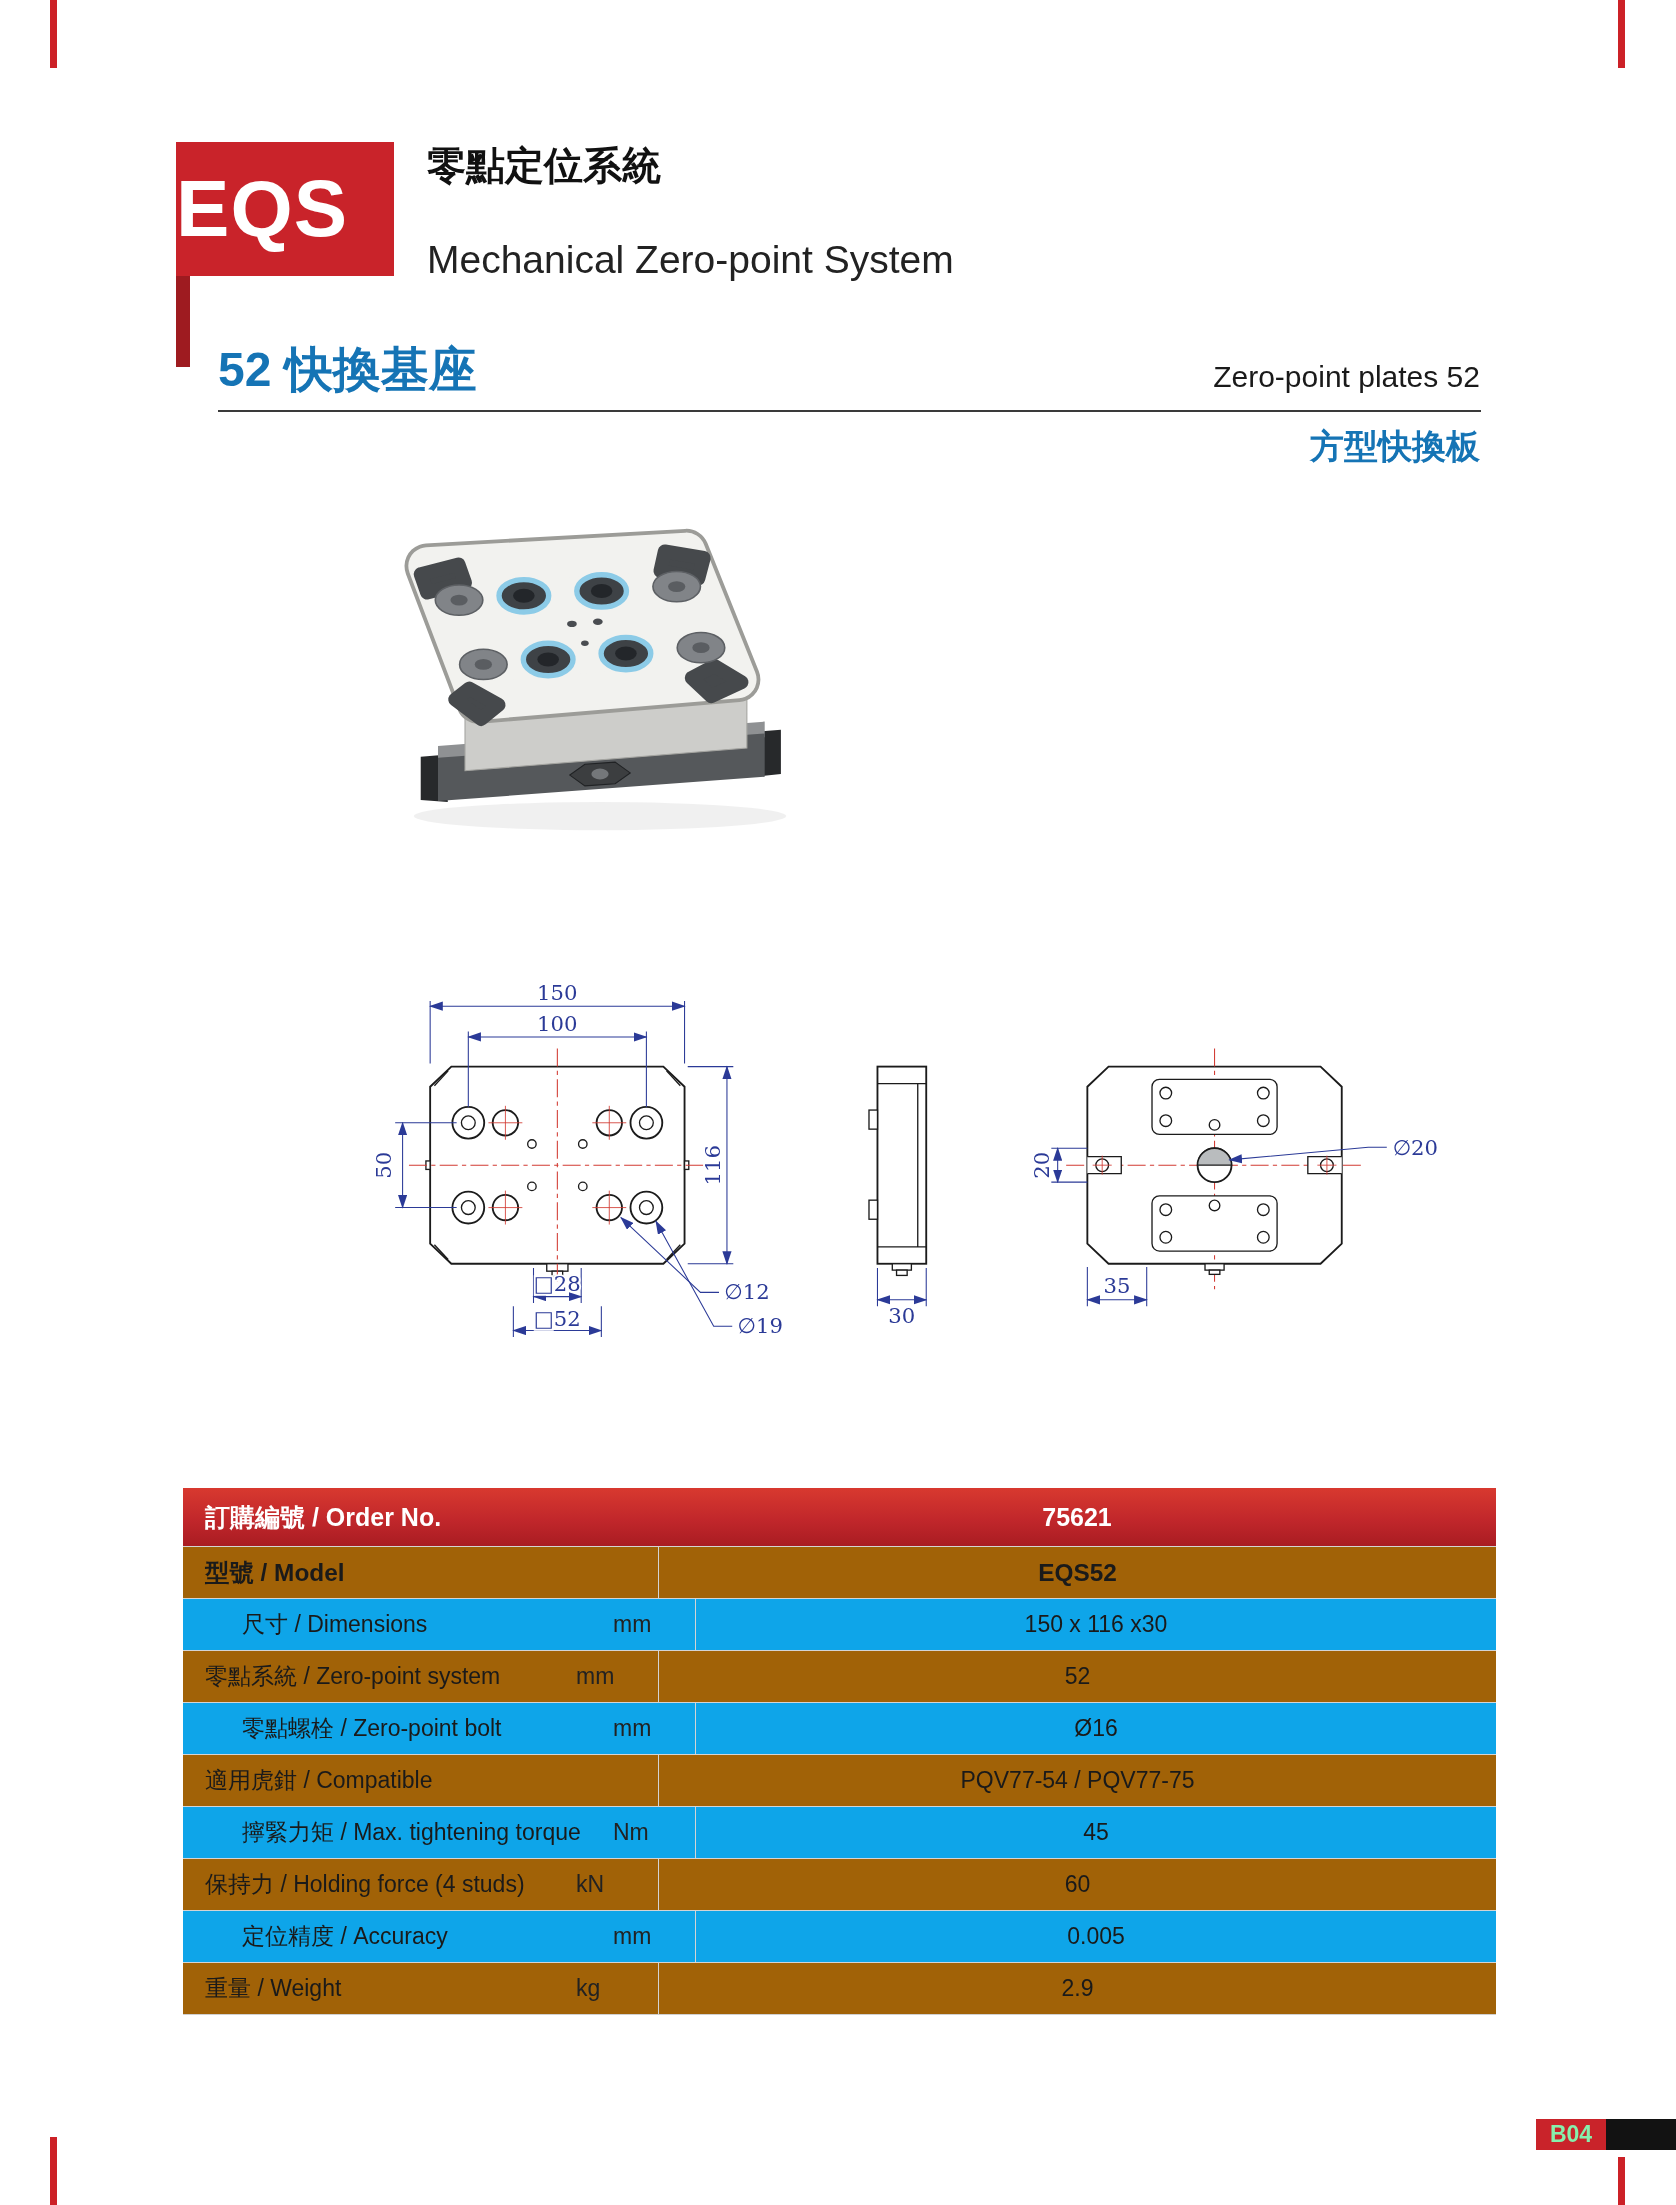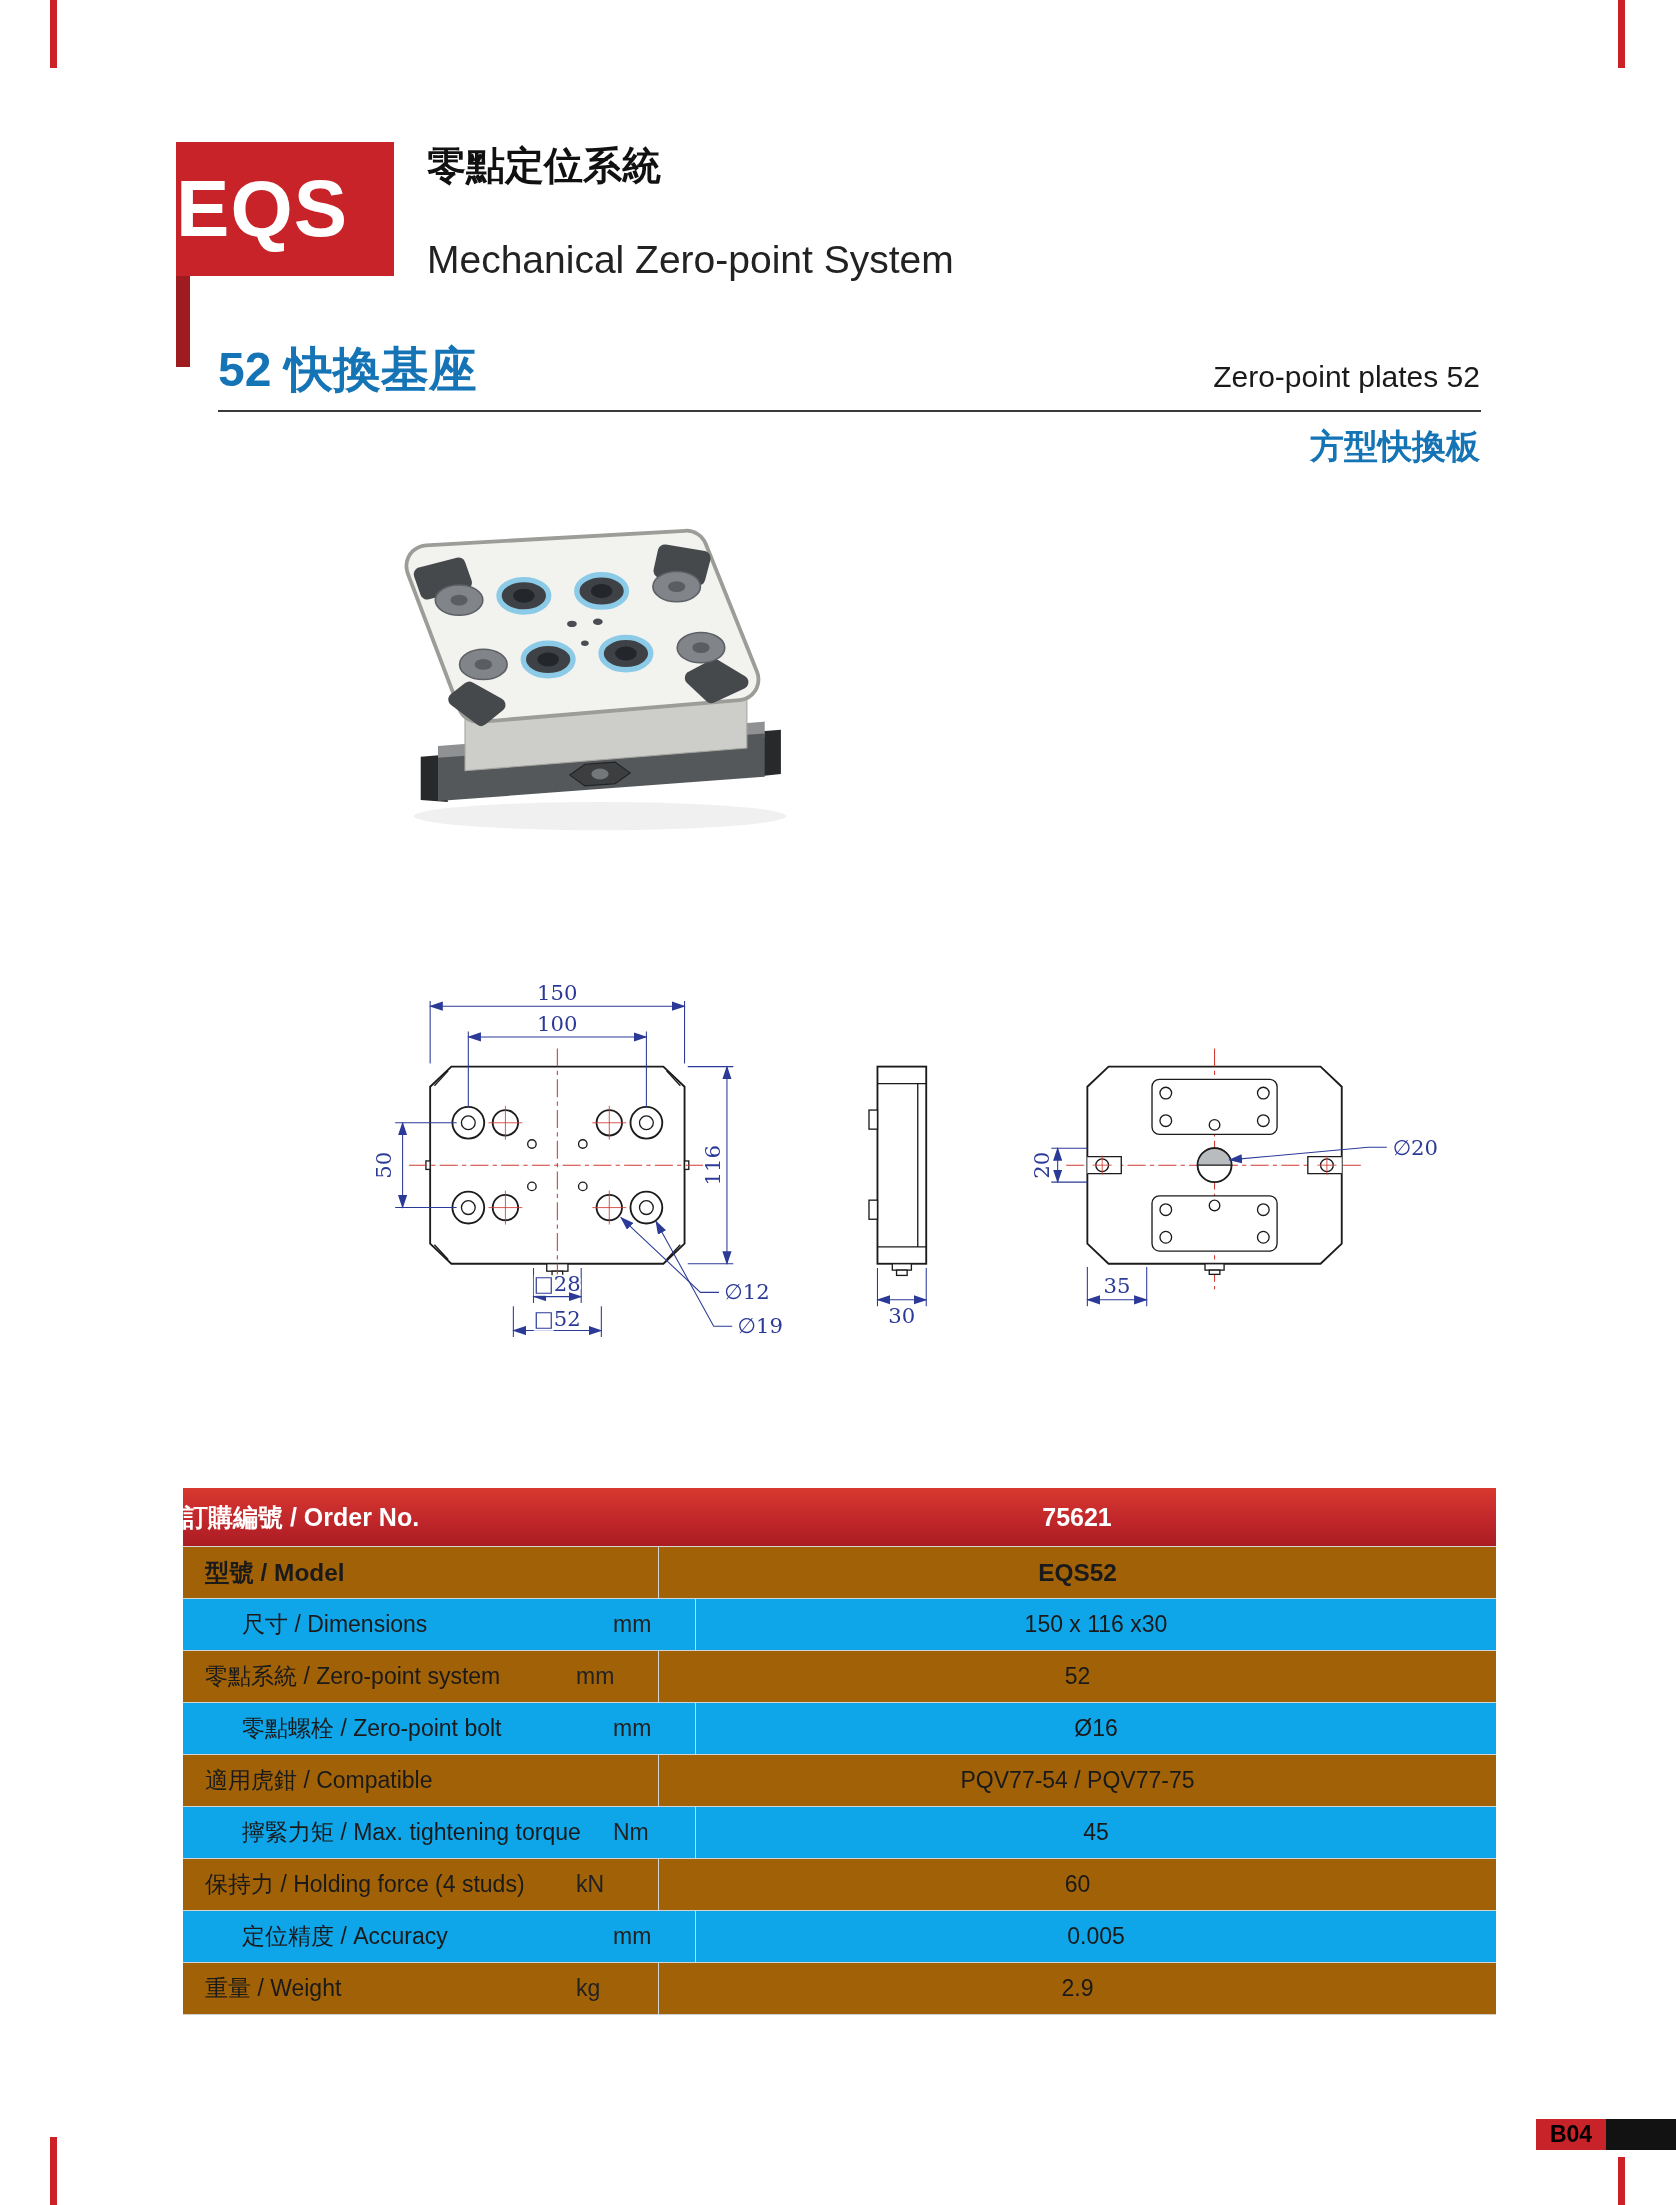--- a/index.html
+++ b/index.html
@@ -30,31 +30,31 @@
   .pl2{stroke:#1b1b1b;stroke-width:2.5;fill:#fff;}
   .cl{stroke:#d23b33;stroke-width:2;fill:none;stroke-dasharray:34 8 8 8;}
   .sc{stroke:#d23b33;stroke-width:1.6;}
   .dl{stroke:#2b3a97;stroke-width:2;fill:none;}
   .dim{font-family:"DejaVu Serif",serif;font-size:40px;fill:#2b3a97;stroke:#fff;stroke-width:7px;paint-order:stroke;text-anchor:middle;}
   .dimL{text-anchor:start;}
 
   
   .spec-table{position:absolute;left:183px;top:1488px;width:1313px;border-bottom:1.1px solid #cfcfcf;}
   .spec-header{display:flex;height:58px;background:linear-gradient(180deg,#d8392f 0%,#c1272b 55%,#a91c22 100%);color:#fff;font-weight:bold;}
-  .spec-header-label{width:475px;display:flex;align-items:center;box-sizing:border-box;font-size:25px;}
+  .spec-header-label{width:475px;display:flex;align-items:center;padding-left:22px;box-sizing:border-box;font-size:25px;}
   .spec-header-value{width:838px;display:flex;align-items:center;justify-content:center;font-size:25px;}
   .spec-row{display:flex;height:51px;border-top:1.1px solid #d4d4d4;background:#a16207;font-size:23px;}
   .spec-row.alt{background:#0ea5e9;padding-left:37px;}
   .spec-row .lbl{width:393px;display:flex;align-items:center;padding-left:22px;box-sizing:border-box;}
   .spec-row .unit{width:82px;display:flex;align-items:center;color:#222;}
   .spec-row .val{flex:1;display:flex;align-items:center;justify-content:center;border-left:1.1px solid #d4d4d4;}
   .spec-row.strong .lbl,.spec-row.strong .val{font-weight:bold;font-size:24.4px;}
 
   
-  .pagecode{position:absolute;left:1536px;top:2119px;width:70px;height:31px;background:#c9232a;color:#000000;
+  .pagecode{position:absolute;left:1536px;top:2119px;width:70px;height:31px;background:#c9232a;color:#86efac;
     font-weight:bold;font-size:23px;display:flex;align-items:center;justify-content:center;}
   .pagebar{position:absolute;left:1606px;top:2119px;width:72px;height:31px;background:#121212;}
 </style>
 </head>
 <body>
 
 <div class="page">
 
   <div class="crop" style="left:50px;top:0;height:68px;"></div>
   <div class="crop" style="left:1618px;top:0;height:68px;"></div>

